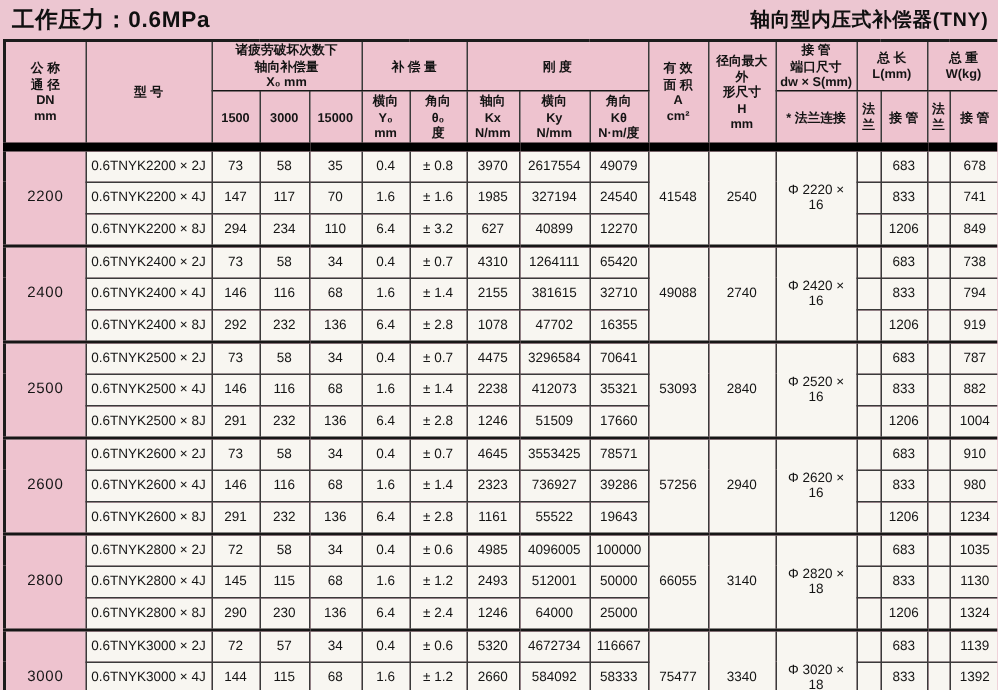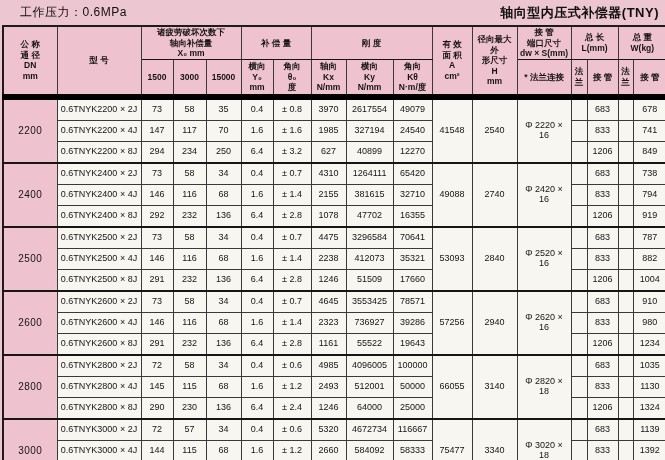--- a/index.html
+++ b/index.html
@@ -1,18 +1,18 @@
 <!DOCTYPE html>
 <html><head>
 <meta charset="utf-8">
 <style>
   html,body{margin:0;padding:0;background:#ecc6d1;font-family:"Liberation Sans",sans-serif;}
   .page{position:relative;width:665px;height:460px;background:#ecc6d1;overflow:hidden;}
   .titlebar{display:flex;justify-content:space-between;align-items:flex-start;padding:4px 6px 2px 8px;}
-  .title-left{font-size:12px;font-weight:normal;color:#101010;letter-spacing:.5px;margin-left:12px;}
+  .title-left{font-size:15px;font-weight:bold;color:#101010;letter-spacing:.5px;}
   .title-right{font-size:13px;font-weight:bold;color:#101010;letter-spacing:.5px;text-align:center;}
   table.spec{border-collapse:collapse;table-layout:fixed;width:661px;margin:1px 2px 0 2px;
              border:2px solid #1c1c1c;background:#ecc6d1;}
   .spec th,.spec td{border:1px solid #3a3a3a;padding:0 1px;text-align:center;vertical-align:middle;
                     overflow:hidden;white-space:pre-line;color:#141414;}
   .spec th{background:#eec3cf;font-weight:bold;font-size:8.5px;line-height:1.25;}
   .spec th.grp{height:20px;}
   .spec th.sub{height:34px;}
   .spec td{background:#f8f6f1;font-size:9px;height:20px;line-height:1.1;}
   .spec td.dn{background:#eec3cf;font-size:10px;letter-spacing:.5px;border-radius:11px;}
@@ -138,21 +138,21 @@
           <td>24540</td>
           <td></td>
           <td>833</td>
           <td></td>
           <td>741</td>
         </tr>
         <tr>
           <td class="model">0.6TNYK2200 × 8J</td>
           <td>294</td>
           <td>234</td>
-          <td>250</td>
+          <td>110</td>
           <td>6.4</td>
           <td>± 3.2</td>
           <td>627</td>
           <td>40899</td>
           <td>12270</td>
           <td></td>
           <td>1206</td>
           <td></td>
           <td>849</td>
         </tr>

